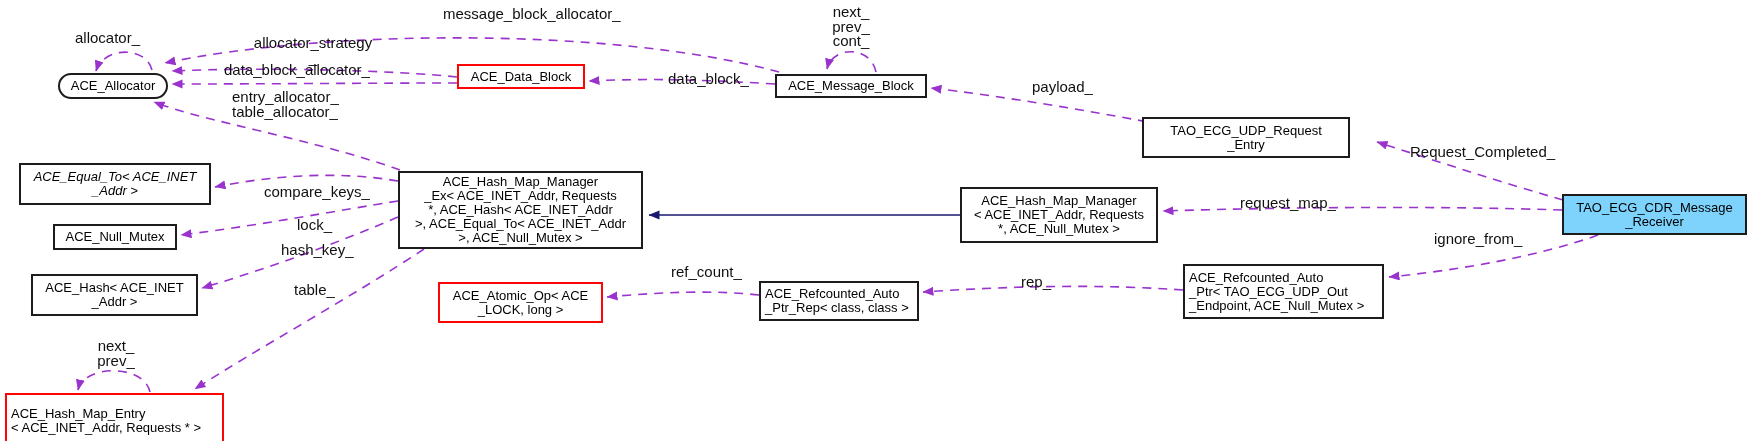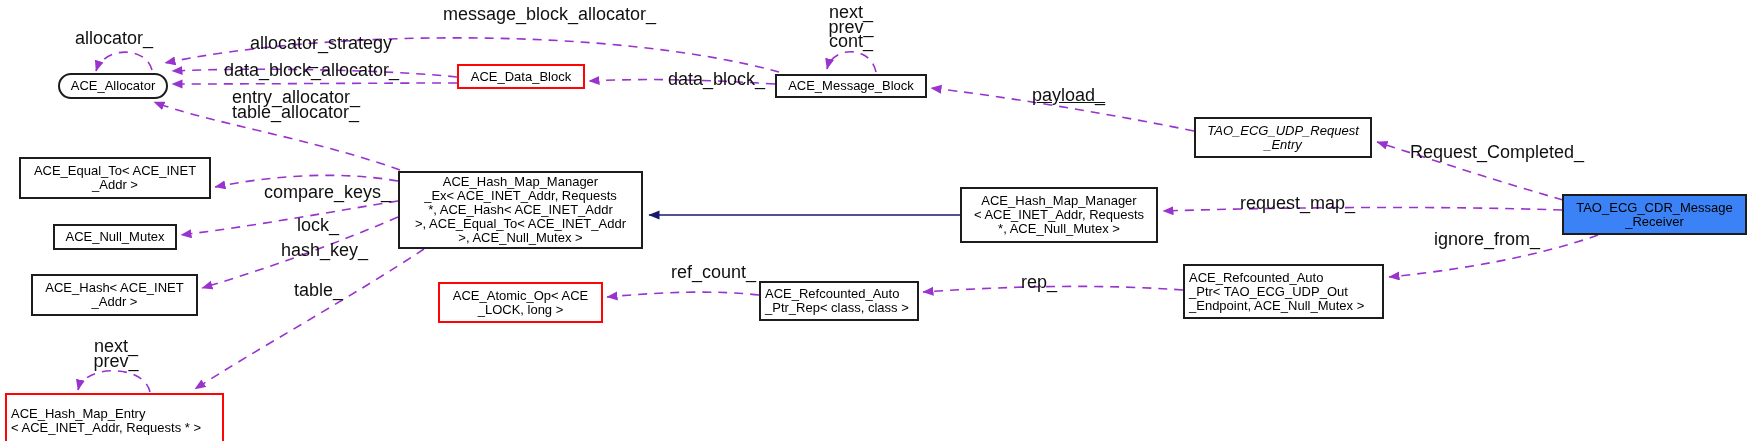--- a/index.html
+++ b/index.html
@@ -6,23 +6,23 @@
   .canvas{position:relative;width:1751px;height:441px;background:#ffffff;
           font-family:"Liberation Sans",sans-serif;overflow:hidden;}
   svg.edges{position:absolute;left:0;top:0;width:1751px;height:441px;}
   .edge{fill:none;stroke:#9a32cd;stroke-width:1.6;stroke-dasharray:9 7;}
   .edge.solid{stroke:#191970;stroke-dasharray:none;}
   .node{position:absolute;box-sizing:border-box;background:#ffffff;border:2px solid #1c1c1c;
         color:#000;font-size:13px;line-height:14px;white-space:pre-line;
         display:flex;flex-direction:column;justify-content:center;
         text-align:center;padding:2px 4px;}
   .node.red{border-color:#fe0505;}
-  .node.gray{background:#3b82f6;}
+  .node.gray{background:#7dd3fc;}
   .node.left{text-align:left;align-items:flex-start;}
-  .elabel{position:absolute;color:#101010;font-size:18px;line-height:14.5px;
+  .elabel{position:absolute;color:#101010;font-size:15px;line-height:14.5px;
           white-space:pre-line;}
   .elabel.center{text-align:center;}
 </style>
 </head>
 <body>
 
 <div class="canvas">
 
   <svg class="edges" viewBox="0 0 1751 441" xmlns="http://www.w3.org/2000/svg">
     <defs>
@@ -53,27 +53,27 @@
     <path class="edge" d="M 424,249 C 355,295 255,350 195,389" marker-end="url(#arrowP)"></path>
     <path class="edge" d="M 150,392 C 144,364 84,364 78,390" marker-end="url(#arrowP)"></path>
   </svg>
 
   <div class="node" style="left:58px;top:73px;width:110px;height:26px;border-radius:13px;">ACE_Allocator</div>
 
   <div class="node red" style="left:457px;top:64px;width:128px;height:25px;">ACE_Data_Block</div>
 
   <div class="node" style="left:775px;top:74px;width:152px;height:24px;">ACE_Message_Block</div>
 
-  <div class="node" style="left:1194px;top:117px;width:178px;height:41px;font-style:italic;">TAO_ECG_UDP_Request
+  <div class="node" style="left:1142px;top:117px;width:208px;height:41px;">TAO_ECG_UDP_Request
 _Entry</div>
 
   <div class="node gray" style="left:1562px;top:194px;width:185px;height:41px;">TAO_ECG_CDR_Message
 _Receiver</div>
 
-  <div class="node" style="left:19px;top:157px;width:192px;height:42px;">ACE_Equal_To&lt; ACE_INET
+  <div class="node" style="left:19px;top:163px;width:192px;height:42px;font-style:italic;">ACE_Equal_To&lt; ACE_INET
 _Addr &gt;</div>
 
   <div class="node" style="left:53px;top:224px;width:124px;height:26px;">ACE_Null_Mutex</div>
 
   <div class="node" style="left:31px;top:274px;width:167px;height:42px;">ACE_Hash&lt; ACE_INET
 _Addr &gt;</div>
 
   <div class="node red left" style="left:5px;top:393px;width:219px;height:56px;">ACE_Hash_Map_Entry
 &lt; ACE_INET_Addr, Requests * &gt;</div>
 
@@ -108,21 +108,21 @@
 
   <div class="elabel center" style="left:232px;top:90px;width:96px;">entry_allocator_
 table_allocator_</div>
 
   <div class="elabel" style="left:668px;top:72px;">data_block_</div>
 
   <div class="elabel center" style="left:828px;top:5px;width:46px;">next_
 prev_
 cont_</div>
 
-  <div class="elabel" style="left:1032px;top:88px;text-decoration:underline;">payload_</div>
+  <div class="elabel" style="left:1032px;top:80px;">payload_</div>
 
   <div class="elabel" style="left:1410px;top:145px;">Request_Completed_</div>
 
   <div class="elabel" style="left:1240px;top:196px;">request_map_</div>
 
   <div class="elabel" style="left:1434px;top:232px;">ignore_from_</div>
 
   <div class="elabel" style="left:264px;top:173px;margin-top:12px;">compare_keys_</div>
 
   <div class="elabel" style="left:297px;top:218px;">lock_</div>

